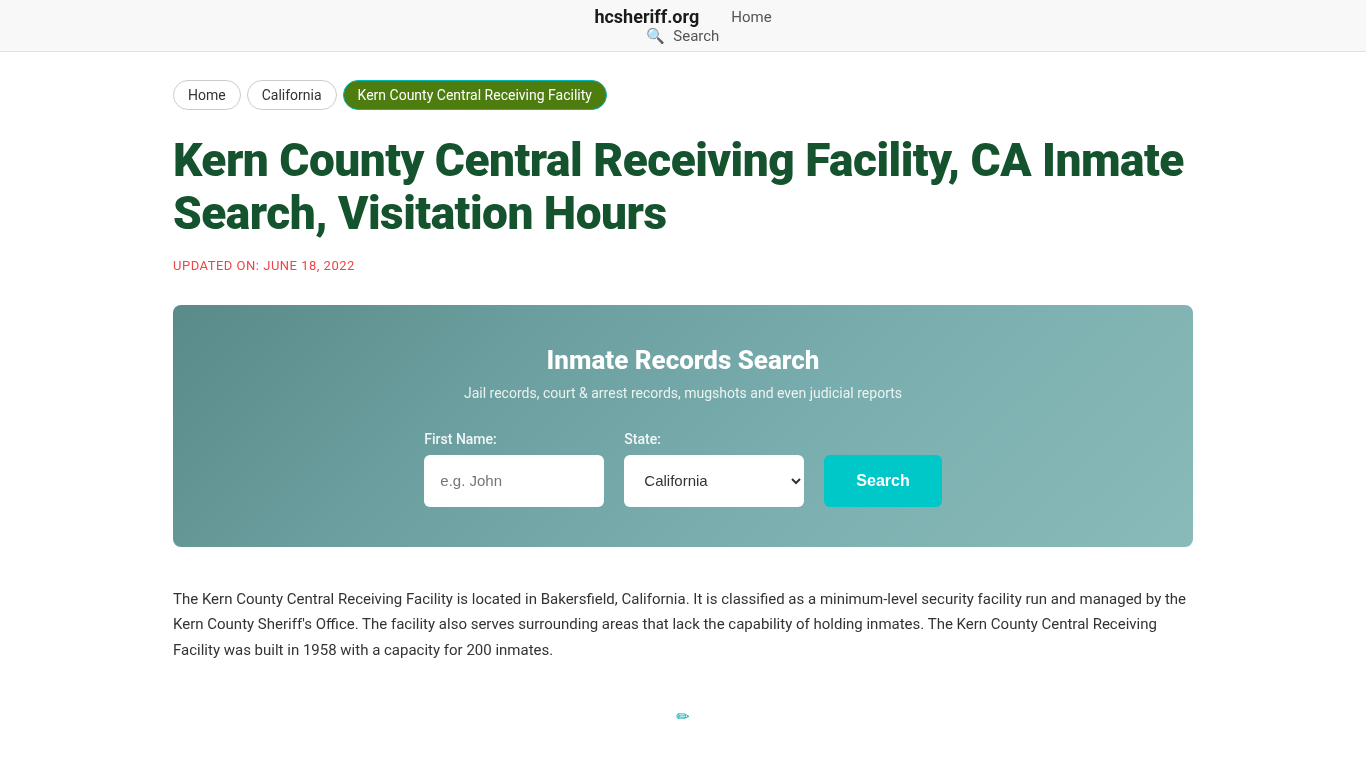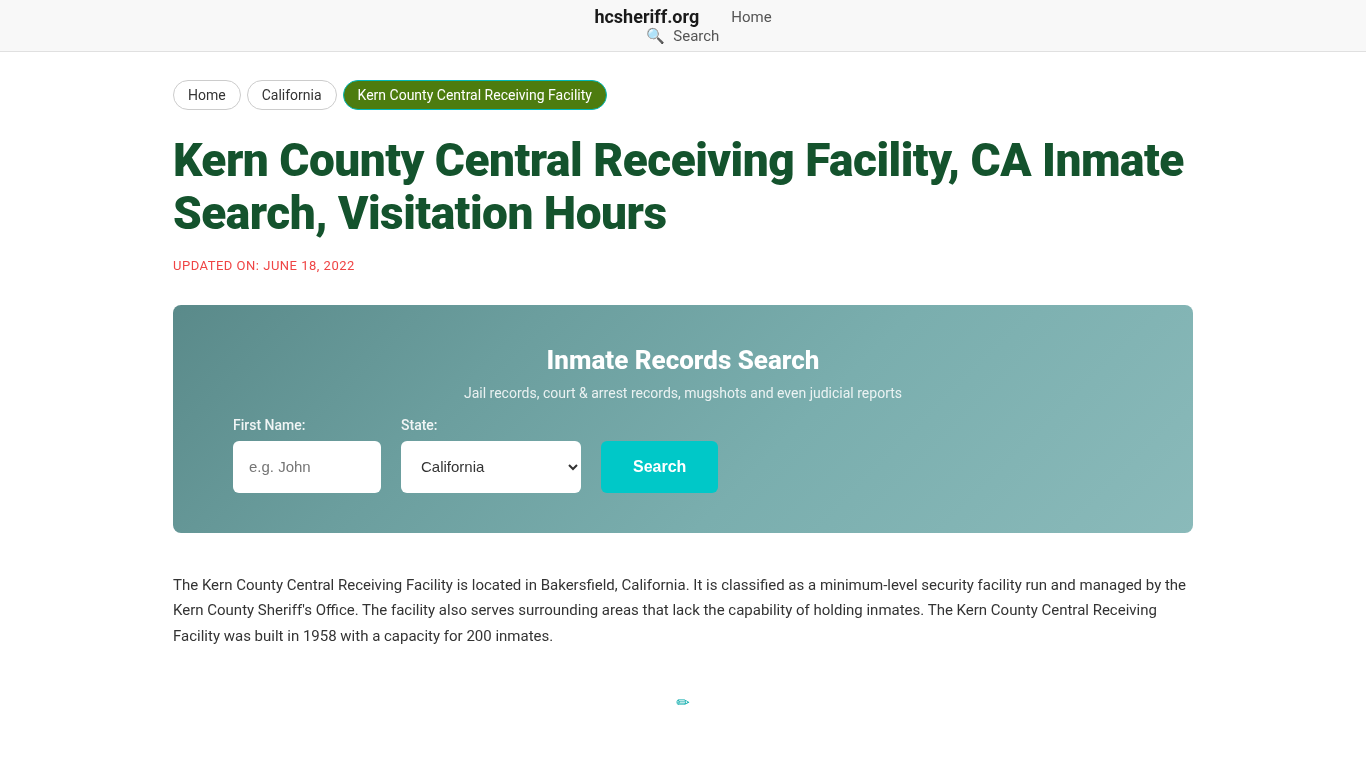--- a/index.html
+++ b/index.html
@@ -121,43 +121,44 @@
       font-weight: 800;
       color: #fff;
       text-align: center;
       margin-bottom: 10px;
     }
 
     .search-box-subtitle {
       font-size: 14px;
       color: rgba(255,255,255,0.85);
       text-align: center;
-      margin-bottom: 16px;
+      margin-bottom: 30px;
     }
 
     .search-form {
       display: flex;
       align-items: flex-end;
+      justify-content: center;
       gap: 20px;
     }
 
     .form-group {
       display: flex;
       flex-direction: column;
       gap: 8px;
     }
 
     .form-label {
       font-size: 14px;
       color: rgba(255,255,255,0.9);
       font-weight: 500;
     }
 
     .form-input {
-      width: 148px;
+      width: 180px;
       height: 52px;
       border: none;
       border-radius: 6px;
       padding: 0 16px;
       font-size: 15px;
       color: #aaa;
       outline: none;
       background: #fff;
     }
 

